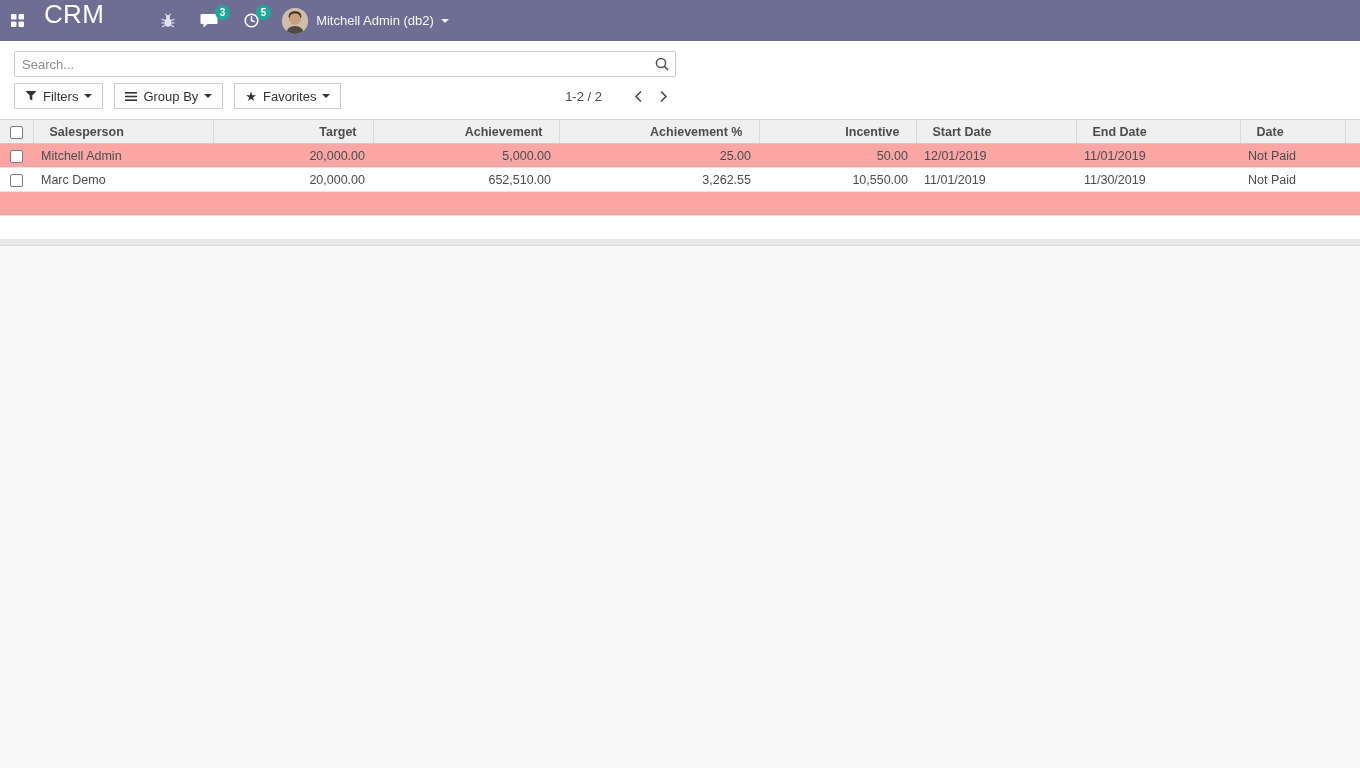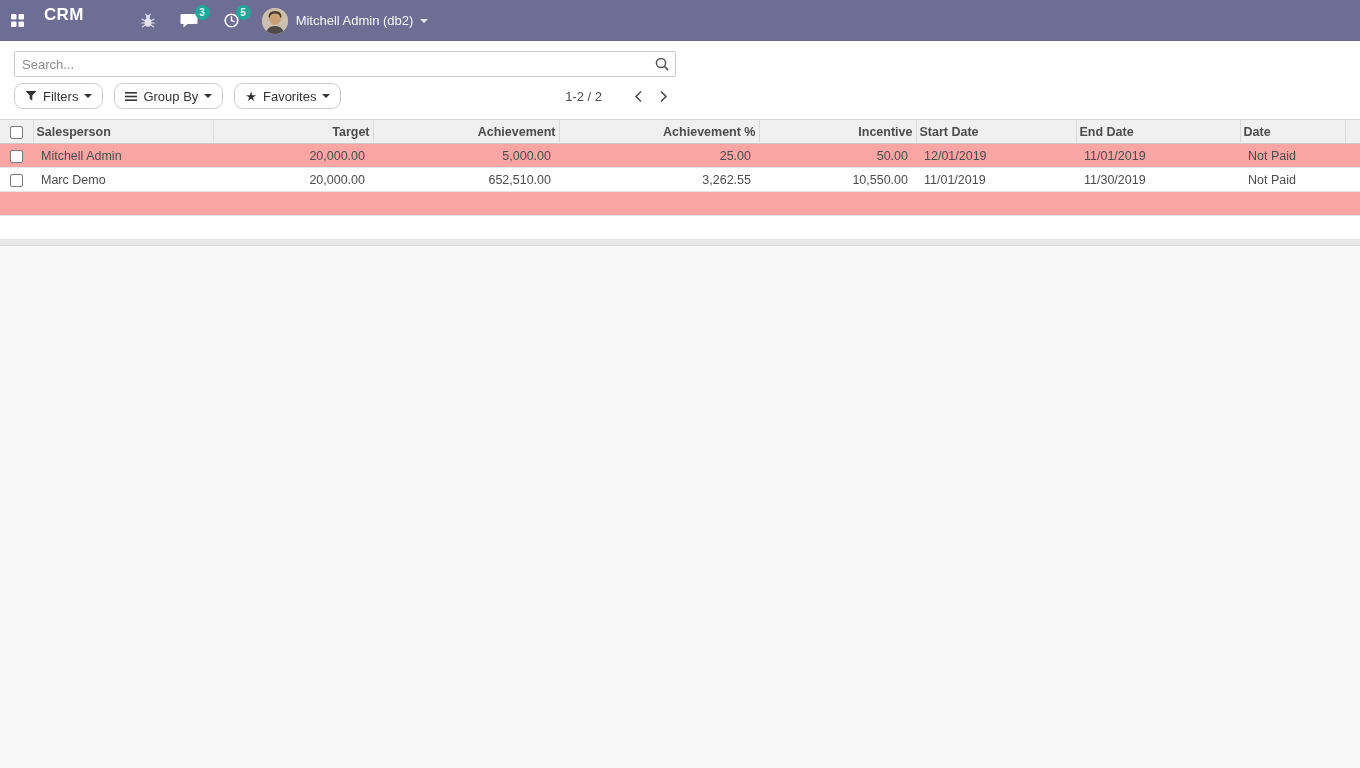--- a/index.html
+++ b/index.html
@@ -11,21 +11,21 @@
     font-size:13px;
   }
 
   
   .navbar {
     height:41px; background:#6e6d94;
     display:flex; align-items:center;
     color:#fff;
   }
   .apps-btn { width:34px; height:41px; display:flex; align-items:center; justify-content:center; cursor:pointer; }
-  .brand { font-size:17px; font-weight:bold; letter-spacing:.3px; margin:0 44px 12px 10px; cursor:pointer; }
+  .brand { font-size:26px; font-weight:normal; letter-spacing:.3px; margin:0 44px 12px 10px; cursor:pointer; }
   .nav-menu { display:flex; align-items:center; gap:2px; flex:1; }
   .nav-item { padding:0 14px; font-size:13px; color:rgba(255,255,255,.92); cursor:pointer; line-height:41px; }
   .nav-right { display:flex; align-items:center; padding-right:14px; }
   .nav-icon-btn { position:relative; padding:0 12px; height:41px; display:flex; align-items:center; cursor:pointer; }
   .badge {
     position:absolute; top:5px; right:1px;
     min-width:15px; height:15px; padding:0 4px;
     background:#21a69a; color:#fff; border-radius:8px;
     font-size:10px; line-height:15px; text-align:center; font-weight:bold;
   }
@@ -56,36 +56,36 @@
   .search-box { position:relative; width:100%; height:26px; }
   .search-input {
     width:100%; height:26px; border:1px solid #ccc; border-radius:2px;
     padding:0 26px 0 7px; font-size:13px; font-family:"Liberation Sans", sans-serif;
     color:#4c4c4c; outline:none; background:#fff;
   }
   .search-input::placeholder { color:#8a8a8a; }
   .search-mag { position:absolute; right:6px; top:5px; cursor:pointer; }
   .cp-row2 { display:flex; align-items:center; margin-top:6px; }
   .btn {
-    height:26px; background:#fff; border:1px solid #ccc; border-radius:9px;
+    height:26px; background:#fff; border:1px solid #ccc; border-radius:0;
     display:inline-flex; align-items:center; padding:0 10px; margin-right:11px;
     font-size:13px; color:#333; cursor:pointer; white-space:nowrap;
   }
   .btn .btn-ic { margin-right:6px; display:inline-flex; }
   .btn .star { font-size:13px; line-height:13px; color:#333; }
   .pager { margin-left:auto; display:flex; align-items:center; }
   .pager-text { font-size:13px; color:#4c4c4c; margin-right:24px; }
   .pager-arrow { padding:4px 8px; cursor:pointer; display:inline-flex; align-items:center; }
 
   
   .list-table { width:1360px; border-collapse:collapse; table-layout:fixed; background:#fff; }
   .list-table thead th {
     background:#f0f0f0; height:24px; font-size:12.5px; font-weight:bold; color:#4c4c4c;
     border-top:1px solid #d5d5d5; border-bottom:1px solid #c9c9c9; border-right:1px solid #dadada;
-    padding:0 3px; white-space:nowrap; overflow:hidden; cursor:pointer;
+    padding:0 16px; white-space:nowrap; overflow:hidden; cursor:pointer;
   }
   .list-table thead th.no-div { border-right:none; }
   .list-table td {
     height:24px; font-size:12.5px; padding:0 8px; white-space:nowrap; overflow:hidden;
     border-bottom:1px solid #e6e6e6; color:#4c4c4c;
   }
   .list-table tbody tr { background:#fff; cursor:pointer; }
   .list-table tbody tr.stripe { background:#fca5a5; }
   .al { text-align:left; }
   .ar { text-align:right; }

